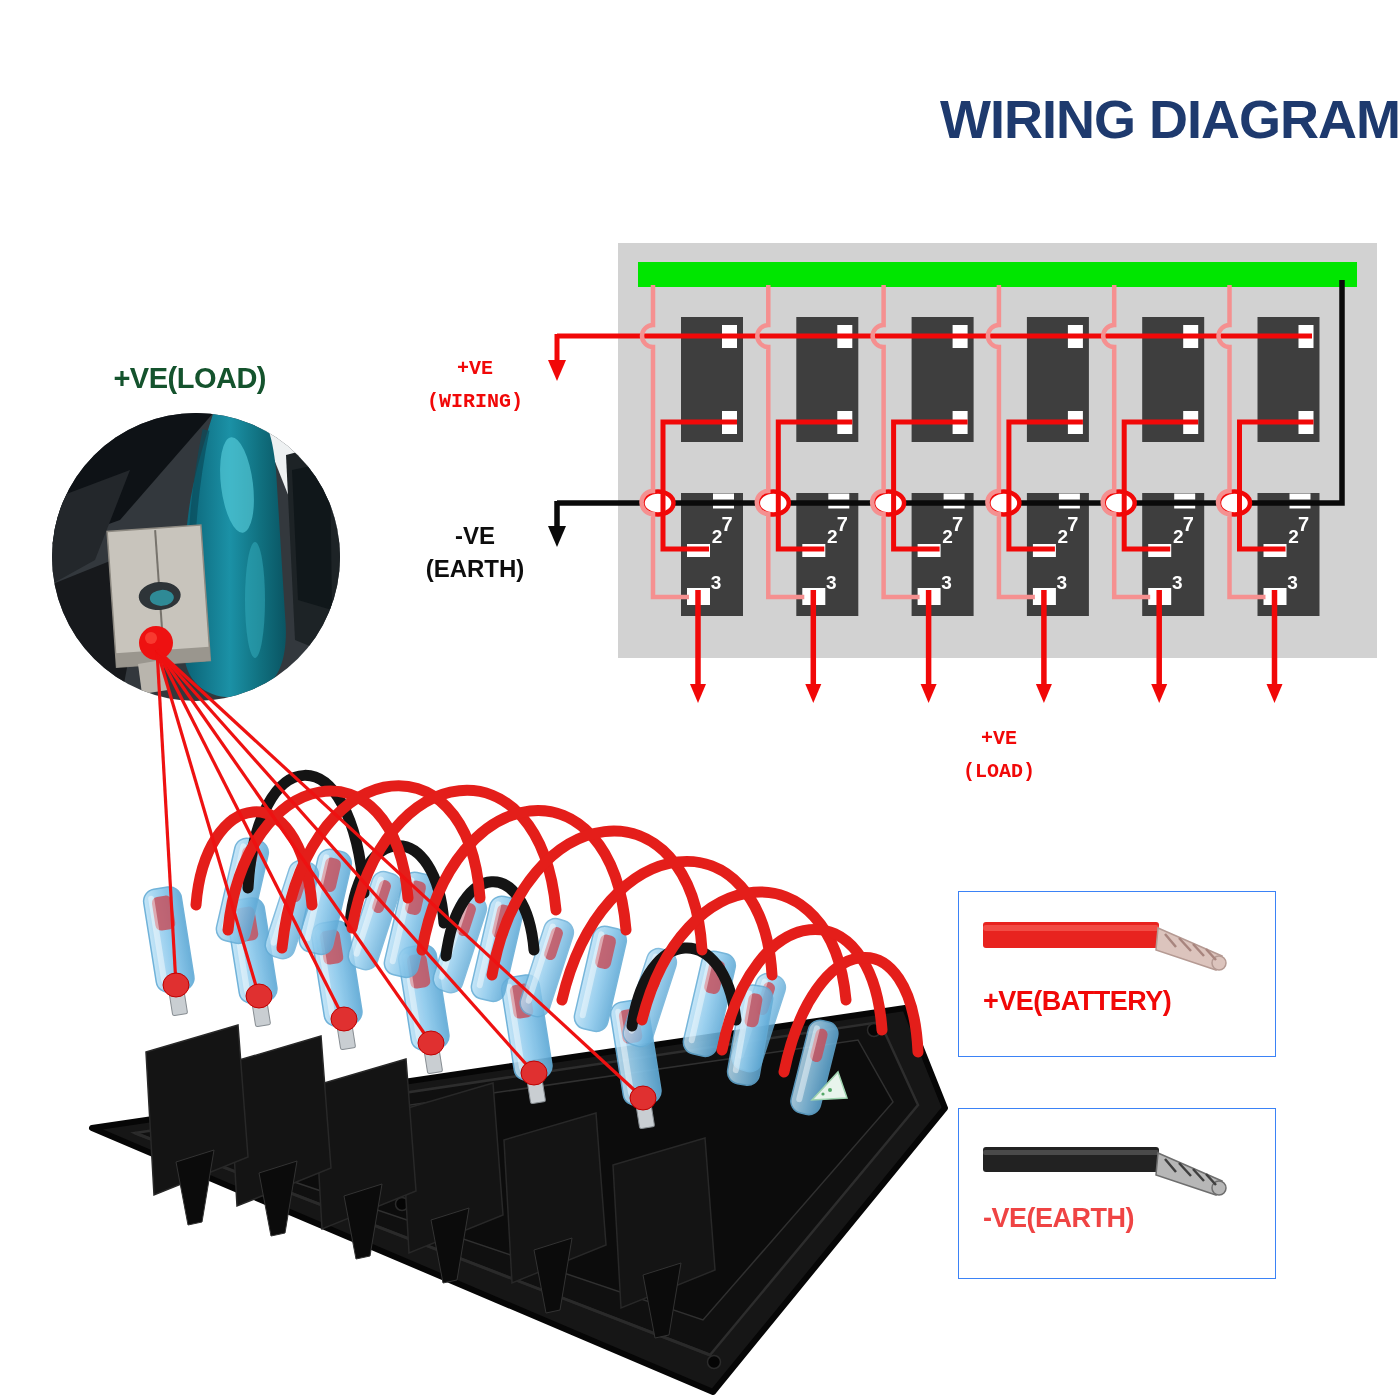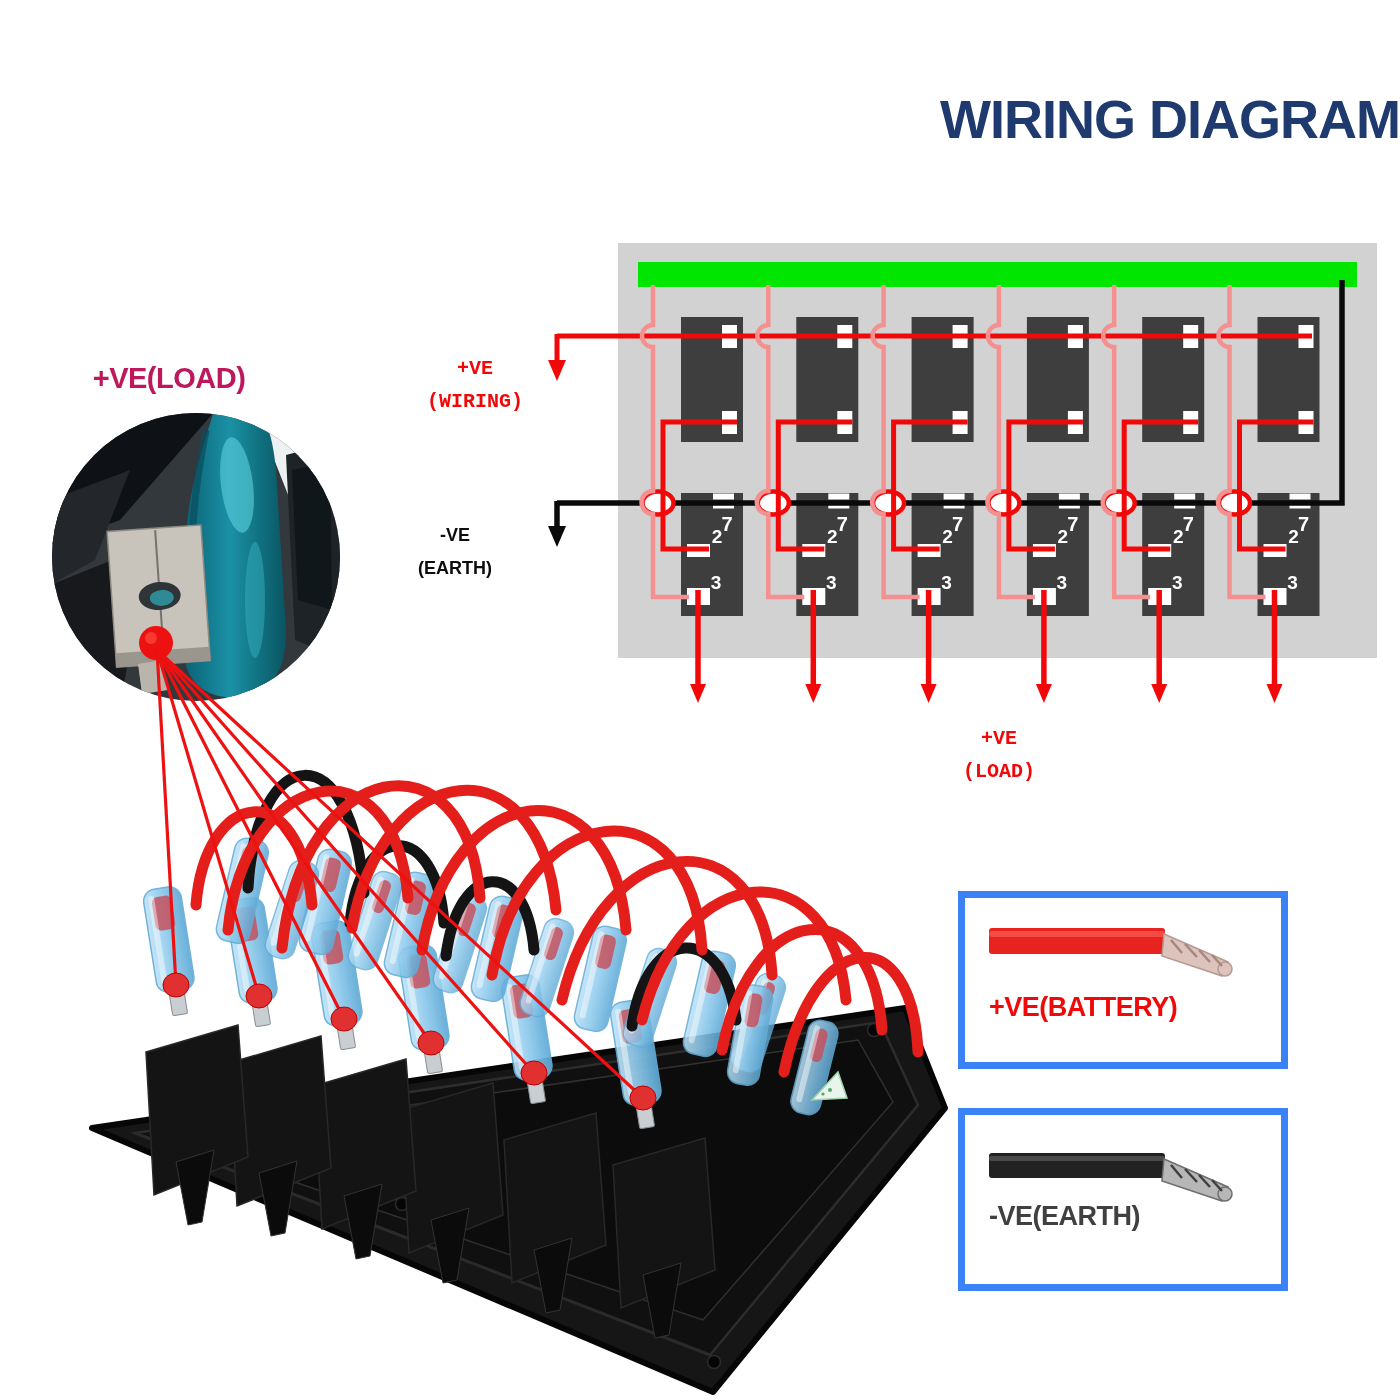--- a/index.html
+++ b/index.html
@@ -6,30 +6,30 @@
   #stage{position:relative;width:1400px;height:1400px;background:#fff;overflow:hidden;
          font-family:"Liberation Sans",sans-serif;}
   #main-svg{position:absolute;left:0;top:0;width:1400px;height:1400px;}
   .abs{position:absolute;}
   #page-title{left:0;top:88px;width:1400px;text-align:right;
     font-size:54px;font-weight:900;letter-spacing:-1px;color:#1e3a6e;}
   .lbl{font-weight:bold;text-align:center;line-height:33px;}
   .lbl-red{color:#f10808;font-family:Liberation Mono, monospace;}
   .lbl-black{color:#0d0d0d;}
   #battery-label{left:400px;top:352px;width:150px;font-size:20px;}
-  #earth-label{left:380px;top:519px;width:150px;font-size:18px;}
+  #earth-label{left:400px;top:519px;width:150px;font-size:24px;}
   #load-label-bottom{left:928px;top:722px;width:142px;font-size:20px;}
-  #inset-load-label{left:84px;top:362px;width:170px;font-size:29px;font-weight:800;
-    text-align:center;color:#be185d;letter-spacing:-0.5px;}
-  .legend-box{background:#ffffff;border:7px solid #3b82f6;width:316px;}
+  #inset-load-label{left:96px;top:362px;width:170px;font-size:29px;font-weight:800;
+    text-align:right;color:#14532d;letter-spacing:-0.5px;}
+  .legend-box{background:#ffffff;border:1px solid #3b82f6;width:316px;}
   #legend-battery{left:958px;top:891px;height:164px;}
   #legend-earth{left:958px;top:1108px;height:169px;}
   .legend-label{position:absolute;left:24px;font-size:27px;font-weight:800;letter-spacing:-0.5px;}
   #legend-battery .legend-label{top:94px;color:#f10808;}
-  #legend-earth .legend-label{top:86px;color:#404040;}
+  #legend-earth .legend-label{top:94px;color:#ef4444;}
   .legend-wire{position:absolute;left:0;top:0;}
 </style>
 </head>
 <body>
 
 <div id="stage">
 
   <svg id="main-svg" viewBox="0 0 1400 1400">
 
     <g id="schem">

